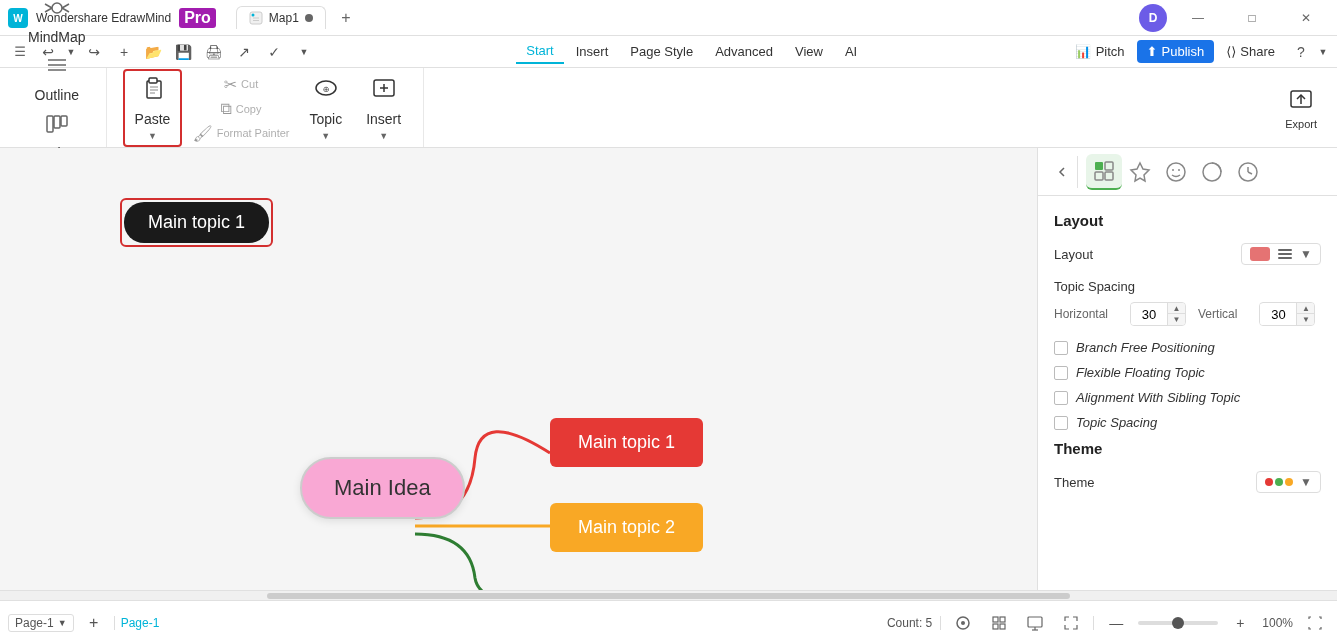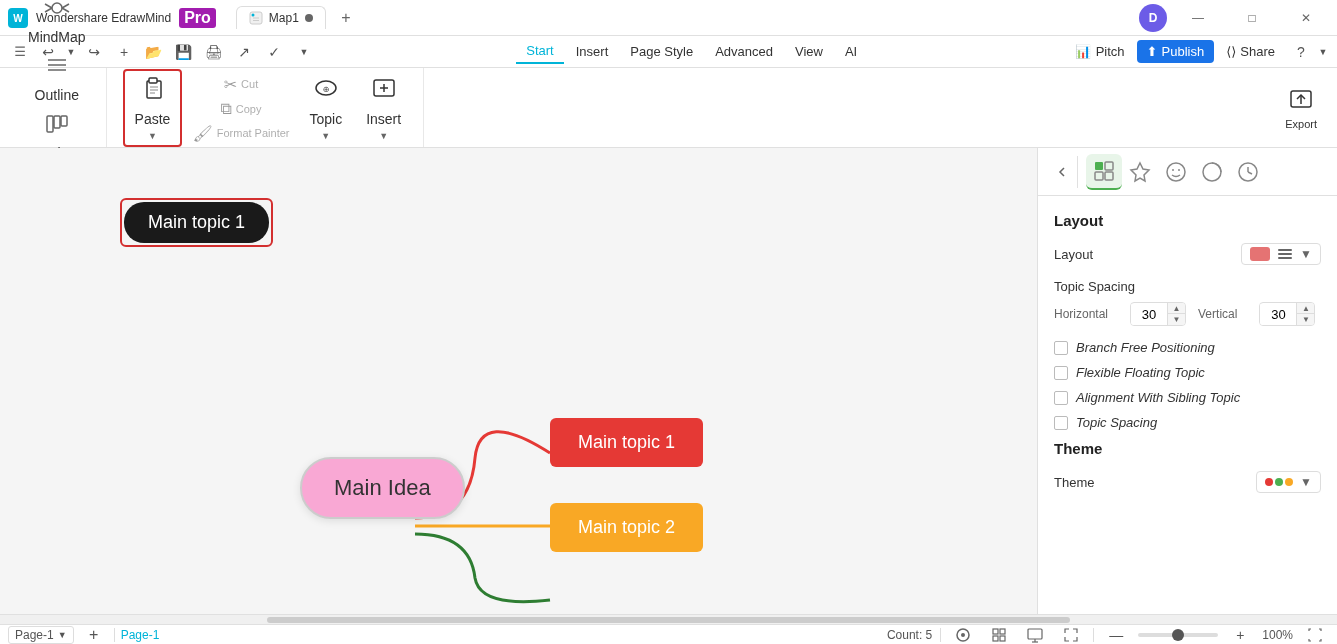--- a/index.html
+++ b/index.html
@@ -88,21 +88,21 @@
     .checkbox-row { display: flex; align-items: center; gap: 8px; margin-bottom: 10px; }
     .checkbox { width: 14px; height: 14px; border: 1px solid #bbb; border-radius: 2px; cursor: pointer; flex-shrink: 0; background: white; }
     .checkbox-label { font-size: 13px; color: #333; font-style: italic; }
     .theme-section { margin-top: 8px; }
     .theme-row { display: flex; align-items: center; }
     .theme-preview { display: flex; align-items: center; gap: 3px; border: 1px solid #ddd; border-radius: 4px; padding: 3px 8px; cursor: pointer; }
     .theme-dots { display: flex; gap: 2px; }
     .theme-dot { width: 8px; height: 8px; border-radius: 50%; }
 
     
-    .statusbar { height: 20px; background: #fff; border-top: 1px solid #e0e0e0; display: flex; align-items: center; padding: 0 8px; gap: 8px; flex-shrink: 0; font-size: 12px; color: #555; }
+    .statusbar { height: 44px; background: #fff; border-top: 1px solid #e0e0e0; display: flex; align-items: center; padding: 0 8px; gap: 8px; flex-shrink: 0; font-size: 12px; color: #555; }
     .statusbar-left { display: flex; align-items: center; gap: 6px; }
     .page-selector { display: flex; align-items: center; gap: 4px; border: 1px solid #ddd; border-radius: 3px; padding: 1px 6px; cursor: pointer; }
     .statusbar-spacer { flex: 1; }
     .statusbar-right { display: flex; align-items: center; gap: 8px; }
     .zoom-control { display: flex; align-items: center; gap: 4px; }
     .zoom-slider { width: 80px; height: 4px; background: #ddd; border-radius: 2px; position: relative; }
     .zoom-slider-thumb { width: 12px; height: 12px; background: #555; border-radius: 50%; position: absolute; top: -4px; left: 50%; transform: translateX(-50%); cursor: pointer; }
 
     
     .scrollbar-h { height: 10px; background: #f0f0f0; border-top: 1px solid #e0e0e0; }

